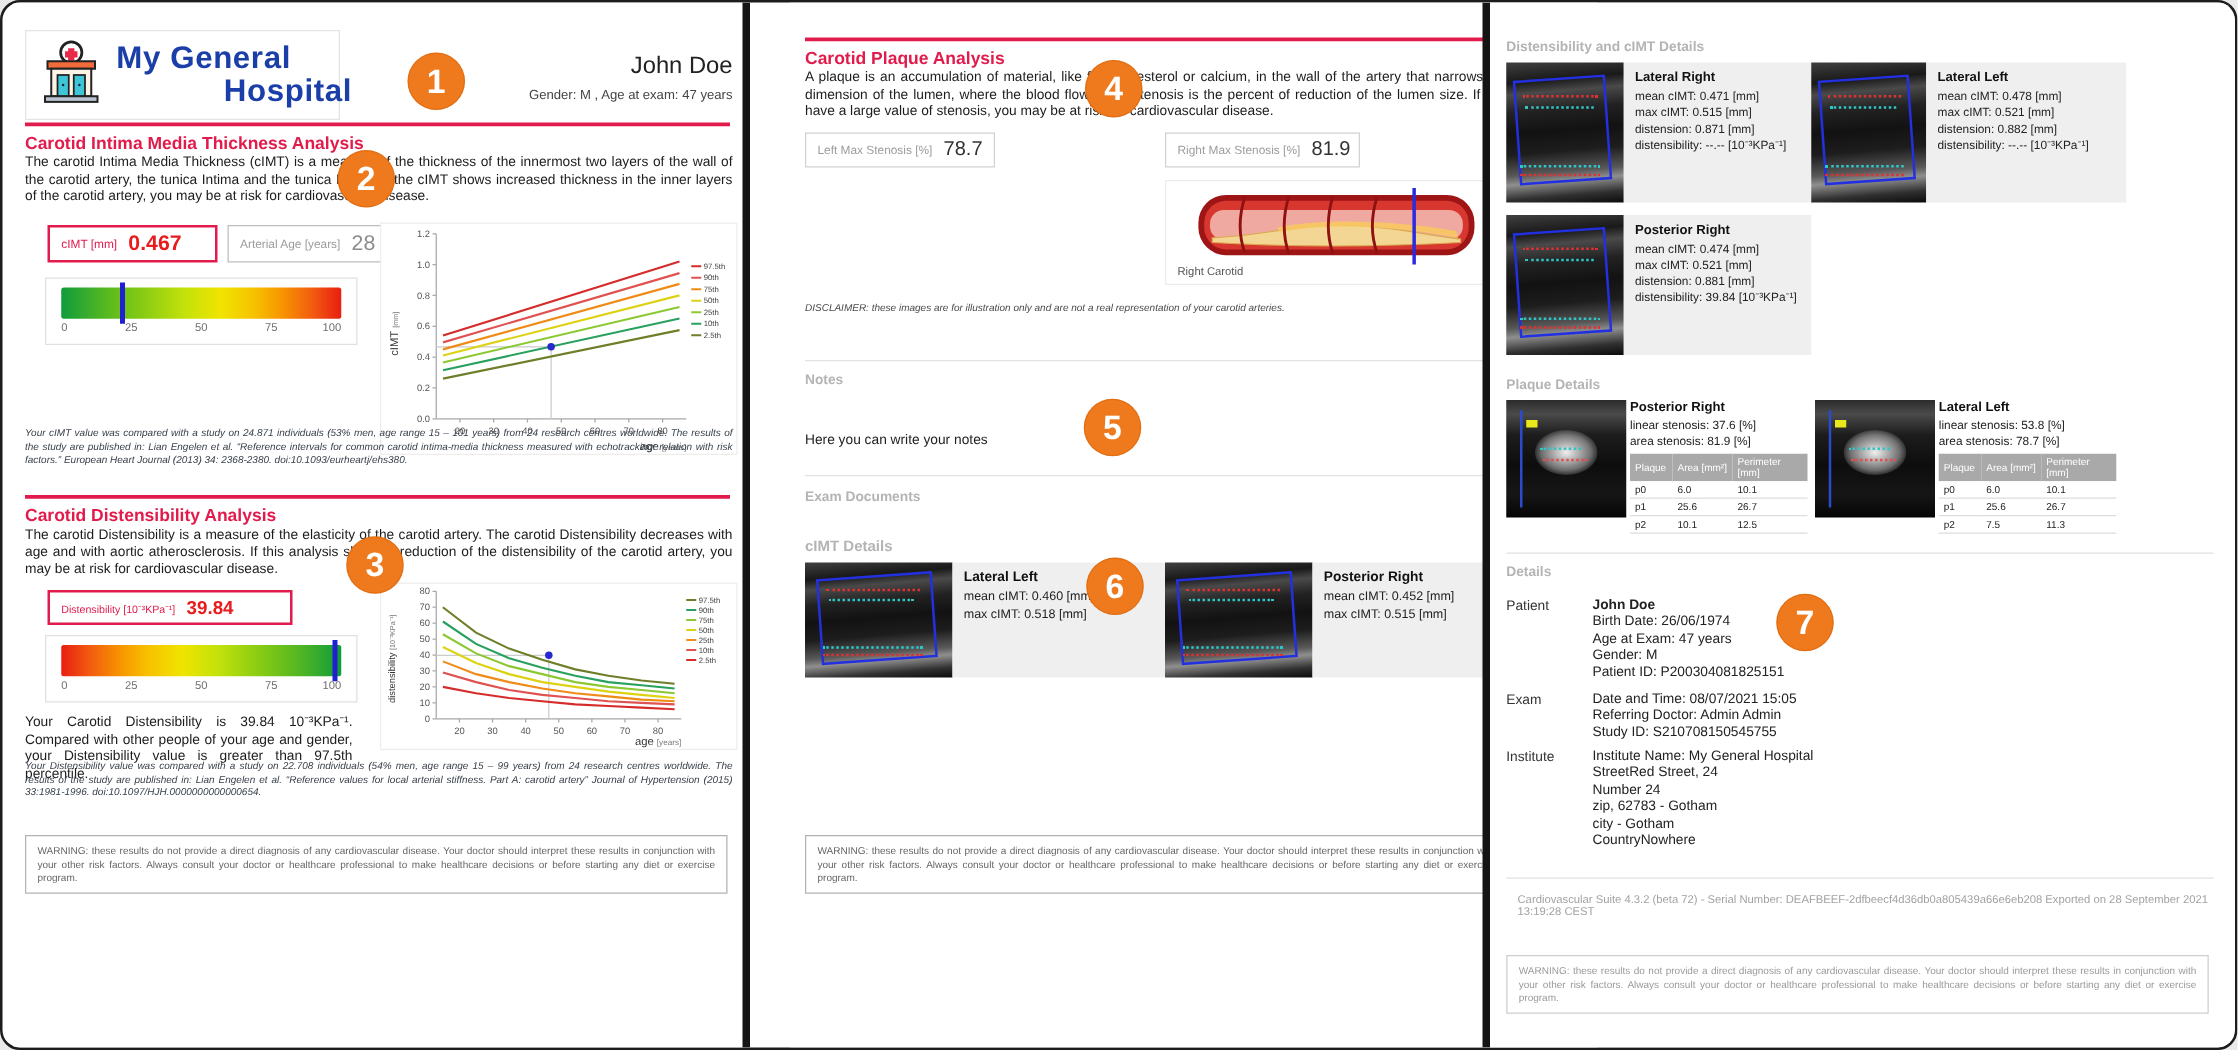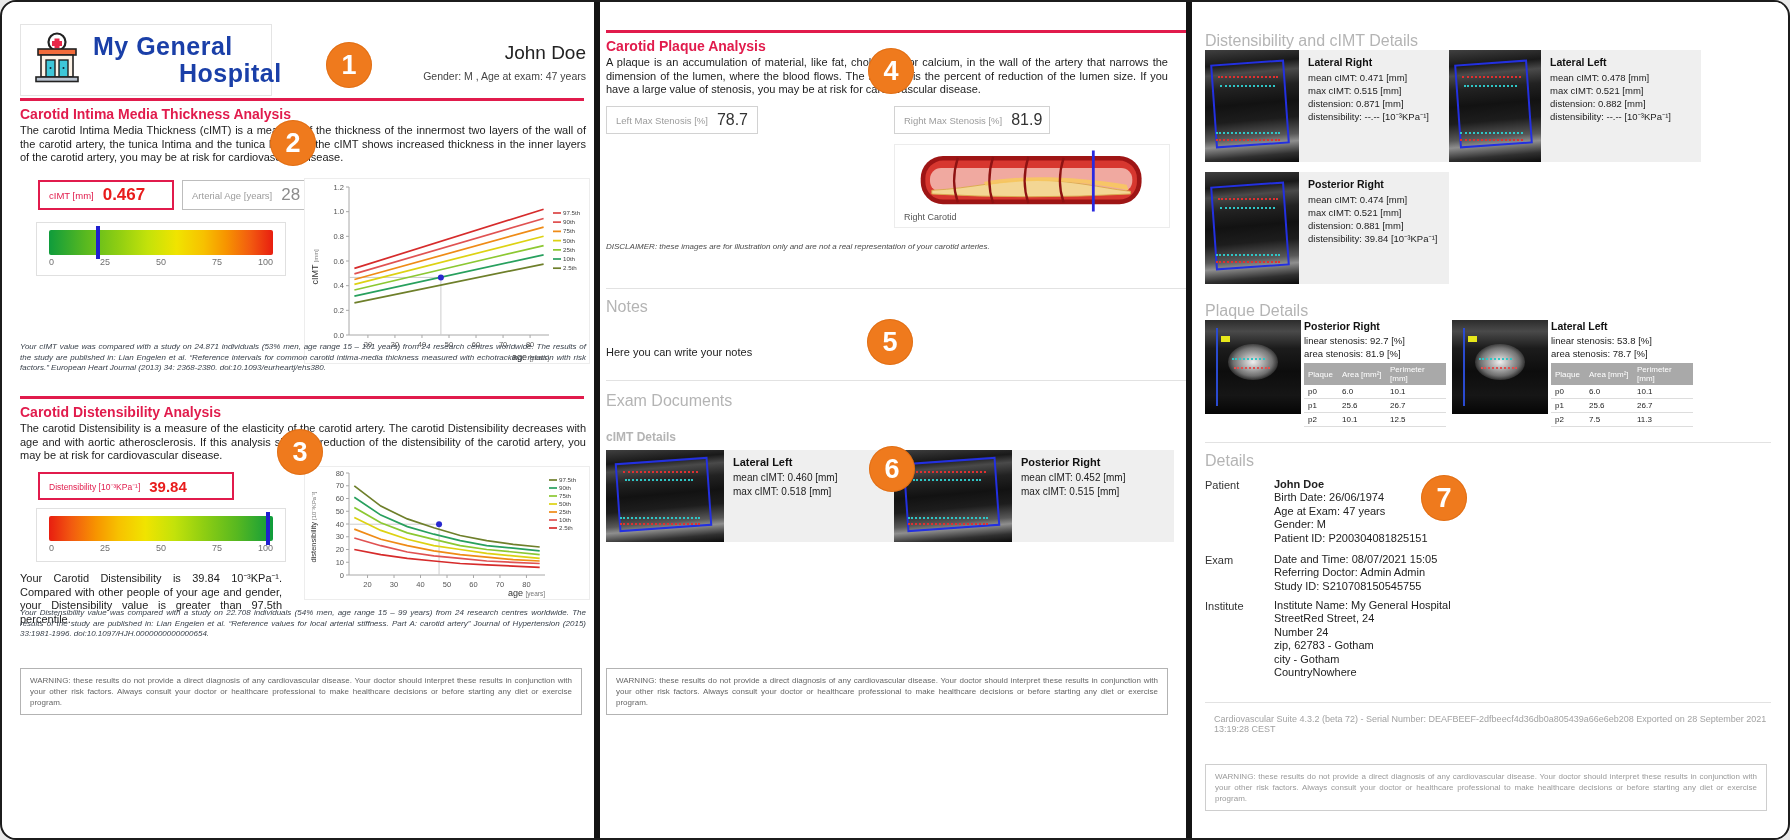--- a/index.html
+++ b/index.html
@@ -13,21 +13,21 @@
   .page{position:absolute;top:0;bottom:0;background:#fff}
   .vsep{position:absolute;top:0;bottom:0;width:6px;background:#141414;z-index:2}
 
   .marker{position:absolute;width:46px;height:46px;border-radius:50%;background:var(--orange);
     color:#fff;font-size:27px;font-weight:bold;display:flex;align-items:center;justify-content:center;
     z-index:6;box-shadow:0 0 0 1px rgba(200,90,0,.35) inset}
 
   .abs{position:absolute}
   .rule{position:absolute;height:3px;background:var(--crimson);left:10px;right:10px}
   .crimson-h{position:absolute;color:var(--crimson);font-weight:bold;font-size:14px}
-  .gheading{position:absolute;color:#b4b4b4;font-weight:normal;font-size:16px}
+  .gheading{position:absolute;color:#b4b4b4;font-weight:bold;font-size:11px}
   .gsub{position:absolute;color:#b4b4b4;font-weight:bold;font-size:12px}
   .body-p{position:absolute;font-size:11px;color:#1c1c1c;text-align:justify;line-height:13.5px}
   .footnote{position:absolute;font-size:8px;font-style:italic;color:#39414b;text-align:justify;line-height:10.5px}
   .divline{position:absolute;left:12px;right:12px;border-top:1px solid #e2e2e2}
   .warnbox{position:absolute;border:1px solid #b3b3b3;color:#666;font-size:8px;line-height:11px;
     padding:6px 9px;text-align:justify;background:#fff}
   .warnbox.light{color:#9a9a9a;border-color:#cecece}
 
   
   .logo-box{position:absolute;display:flex;align-items:center;gap:10px;border:1px solid #e4e4e4;
@@ -306,21 +306,21 @@
           <text transform="translate(11,60) rotate(-90)" text-anchor="middle" font-size="7.5" fill="#333">distensibility <tspan font-size="5.8" fill="#777">[10⁻³KPa⁻¹]</tspan></text>
         </svg></div>
 
     <p class="footnote" style="left:10px;top:606px;width:566px">Your Distensibility value was compared with a study on 22.708 individuals (54% men, age range 15 – 99 years) from 24 research centres worldwide. The results of the study are published in: Lian Engelen et al. “Reference values for local arterial stiffness. Part A: carotid artery” Journal of Hypertension (2015) 33:1981-1996. doi:10.1097/HJH.0000000000000654.</p>
 
     <div class="warnbox" style="left:10px;top:666px;width:562px">WARNING: these results do not provide a direct diagnosis of any cardiovascular disease. Your doctor should interpret these results in conjunction with your other risk factors. Always consult your doctor or healthcare professional to make healthcare decisions or before starting any diet or exercise program.</div>
   </section>
 
   <div class="vsep" style="left:592px"></div>
 
-  <section class="page" style="left:592px;width:646px">
+  <section class="page" style="left:630px;width:646px">
     <div class="rule" style="top:28px;left:12px;right:12px"></div>
     <div class="crimson-h" style="left:12px;top:36px">Carotid Plaque Analysis</div>
     <p class="body-p" style="left:12px;top:54px;width:562px">A plaque is an accumulation of material, like fat, cholesterol or calcium, in the wall of the artery that narrows the dimension of the lumen, where the blood flows. The stenosis is the percent of reduction of the lumen size. If you have a large value of stenosis, you may be at risk for cardiovascular disease.</p>
 
     <div class="vbox sten" style="left:12px;top:104px;width:152px">
       <span class="vlabel">Left Max Stenosis [%]</span>
       <span class="vnum">78.7</span>
     </div>
     <div class="vbox sten" style="left:300px;top:104px;width:156px">
       <span class="vlabel">Right Max Stenosis [%]</span>
@@ -435,21 +435,21 @@
 
     <div class="us plq" style="left:13px;top:318px;width:96px;height:94px">
       <i class="blob"></i>
         <i class="ydot"></i>
         <i class="bline"></i>
         <i class="rdots"></i>
         <i class="cdots"></i>
     </div>
     <div class="abs" style="left:112px;top:318px;width:142px">
       <div class="card-title" style="font-size:10.5px">Posterior Right</div>
-      <div class="card-line" style="font-size:9.5px;line-height:12.5px">linear stenosis: 92.7 [%]</div>
+      <div class="card-line" style="font-size:9.5px;line-height:12.5px">linear stenosis: 37.6 [%]</div>
       <div class="card-line" style="font-size:9.5px;line-height:12.5px">area stenosis: 81.9 [%]</div>
       <table class="ptable">
         <thead>
             <tr>
           <th style="width:34px">Plaque</th>
           <th style="width:48px">Area [mm²]</th>
           <th style="width:60px">Perimeter [mm]</th>
         </tr>
           </thead>
         <tbody>

